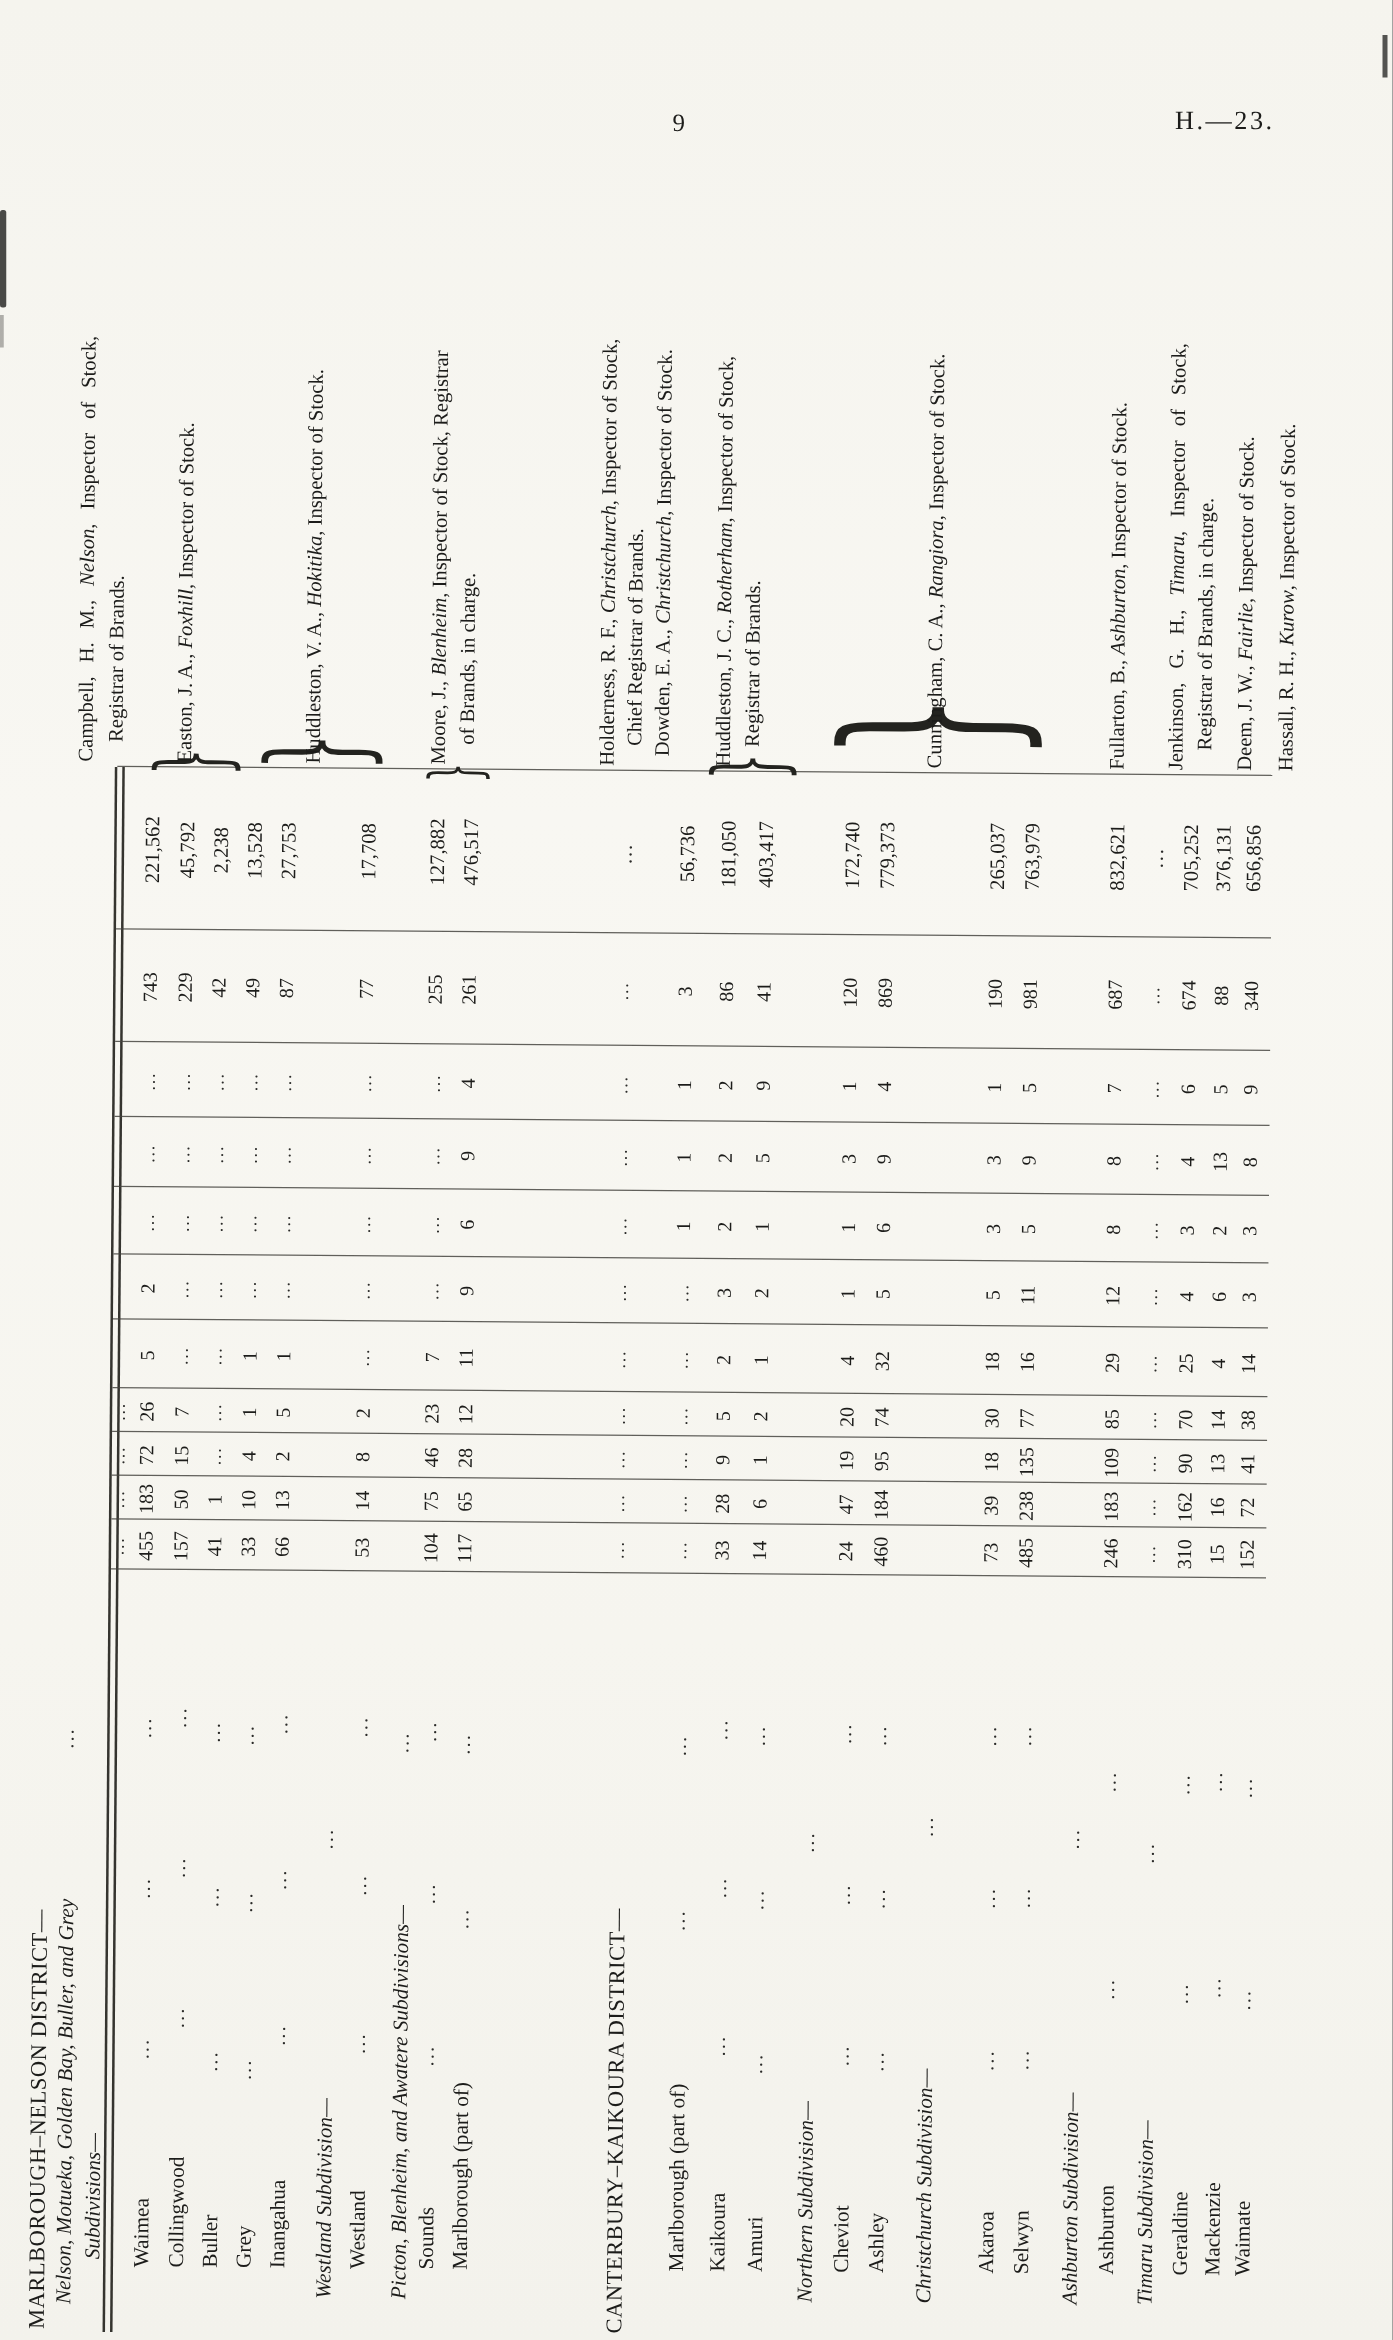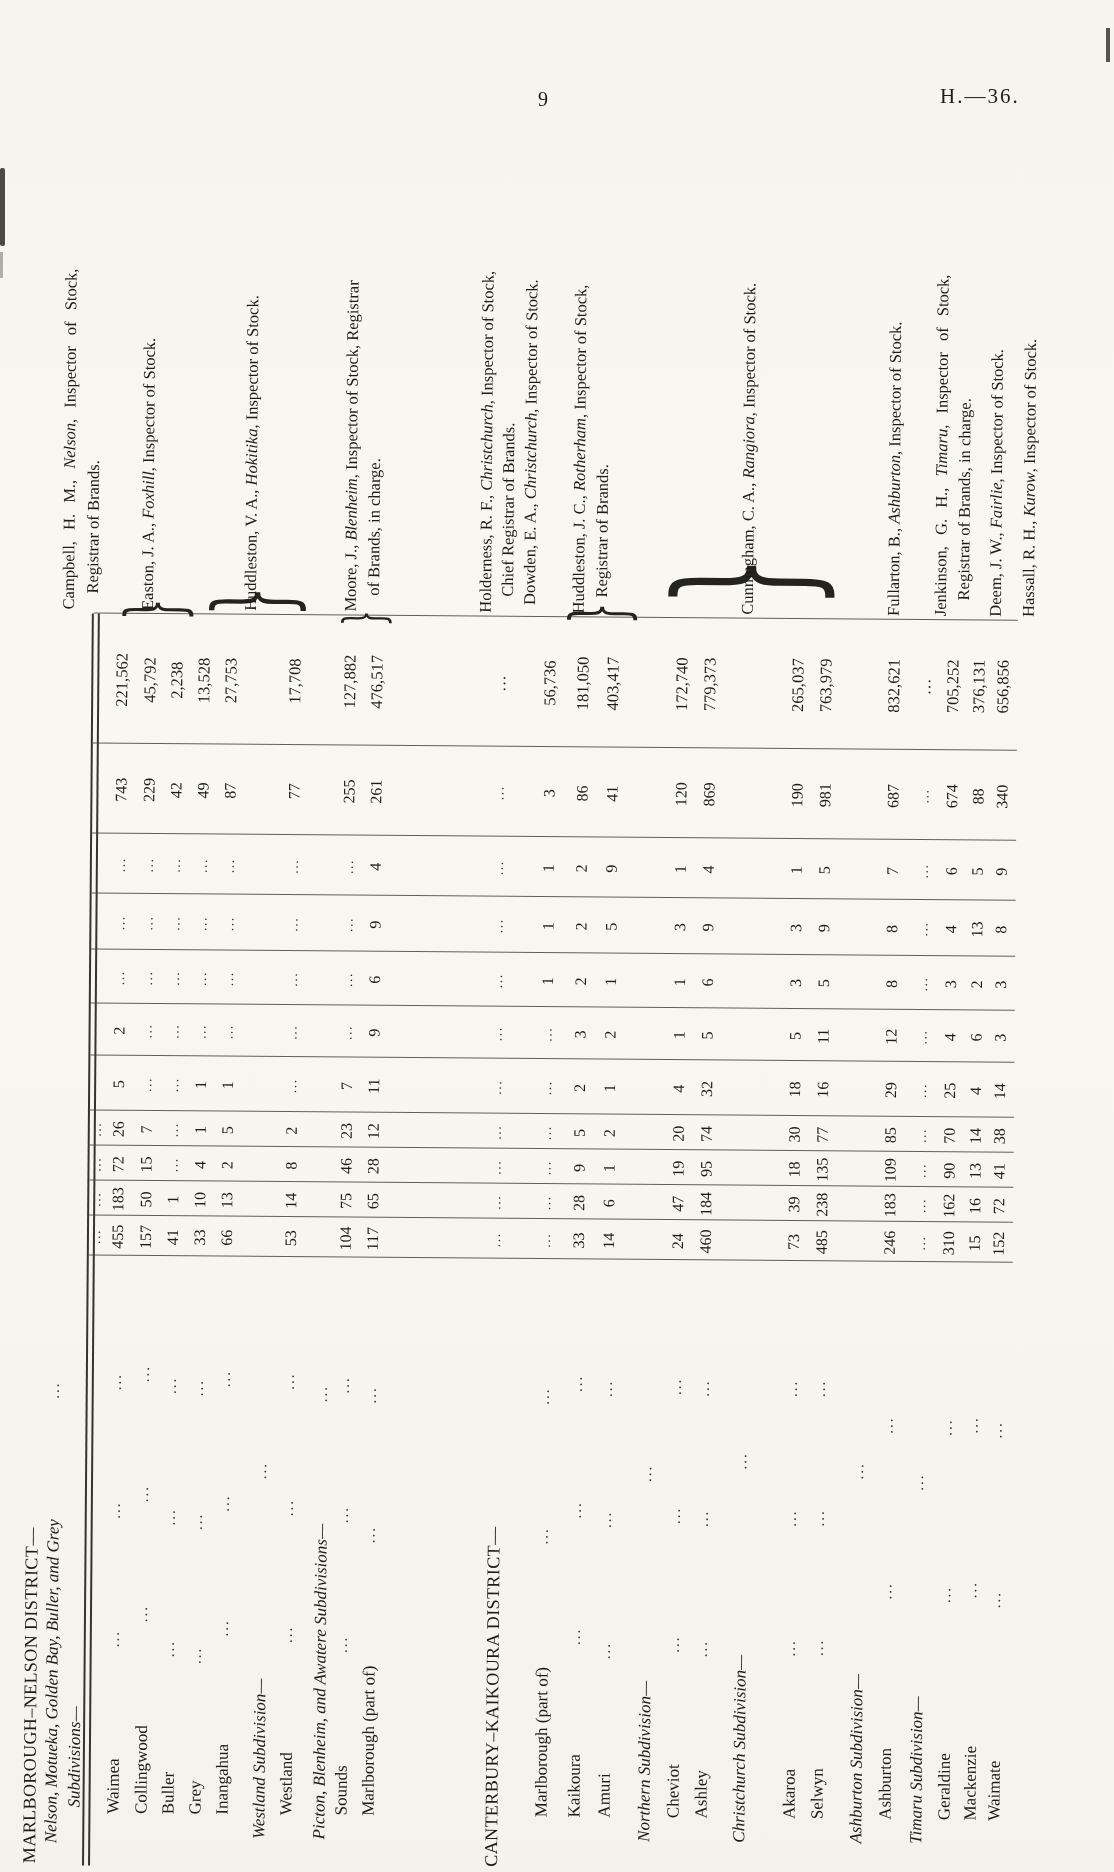--- a/index.html
+++ b/index.html
@@ -38,21 +38,21 @@
               transform-origin:50% 50%;font-family:"DejaVu Serif",serif;font-weight:400;}
 
   .artifact{position:absolute;background:#2a2a28;}
   .no-select{user-select:none;}
 </style>
 </head>
 <body>
 
 <div class="page no-select">
   <div class="hdr" id="pgnum">9</div>
-  <div class="hdr" id="docref">H.—36.</div>
+  <div class="hdr" id="docref">H.—23.</div>
 
   <div class="rotwrap">
     <div class="rot" id="landscape-table">
         <div class="hrule" style="top: 71px;"></div>
         <div class="hrule" style="top: 77px;"></div>
         <div class="vrule" style="left: 610px;"></div>
         <div class="vrule" style="left: 650px;"></div>
         <div class="vrule" style="left: 685px;"></div>
         <div class="vrule" style="left: 720px;"></div>
         <div class="vrule" style="left: 755px;"></div>

